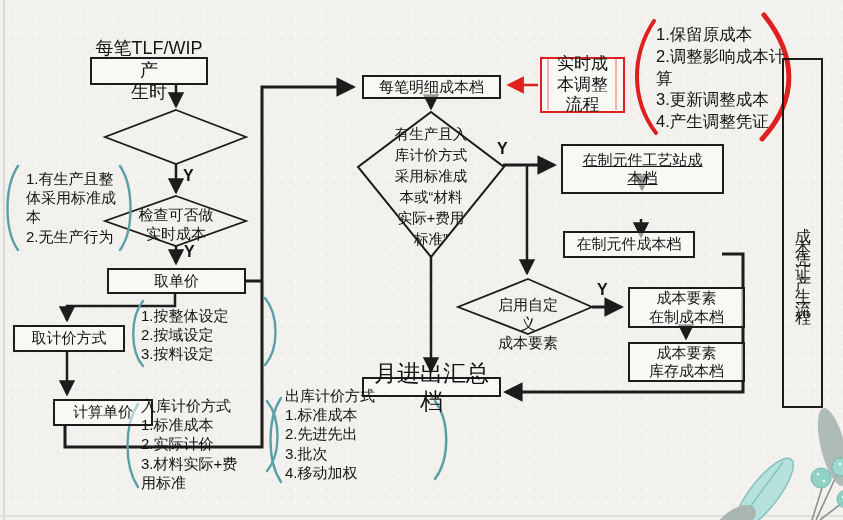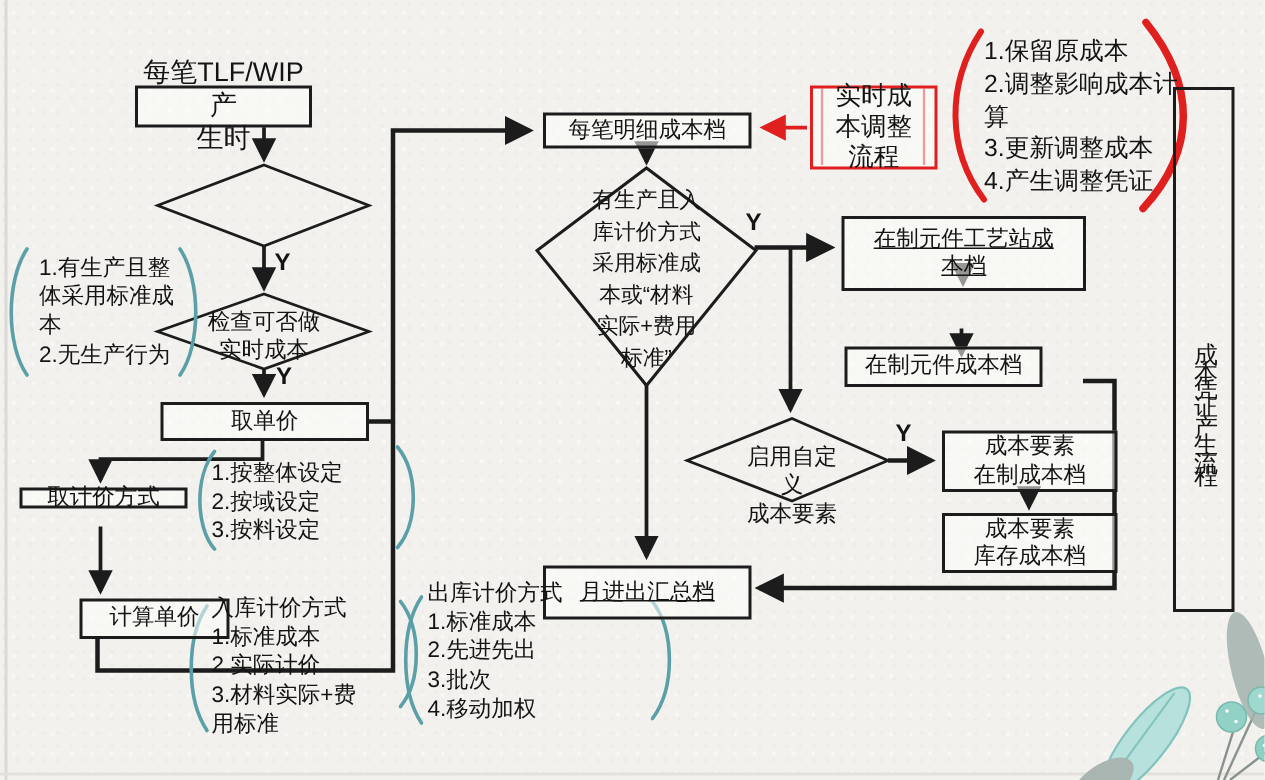--- a/index.html
+++ b/index.html
@@ -125,25 +125,25 @@
     </g>
   </svg>
 
   <div class="box" style="left:90px;top:57px;width:118px;height:28px;font-size:18px;">每笔TLF/WIP产
 生时</div>
 
   <div class="box" style="left:362px;top:75px;width:139px;height:24px;">每笔明细成本档</div>
 
   <div class="box" style="left:107px;top:268px;width:139px;height:26px;">取单价</div>
 
-  <div class="box" style="left:13px;top:325px;width:112px;height:14px;">取计价方式</div>
+  <div class="box" style="left:13px;top:325px;width:112px;height:27px;">取计价方式</div>
 
   <div class="box" style="left:13px;top:399px;width:100px;height:27px;margin-left:40px;">计算单价</div>
 
-  <div class="box" style="left:362px;top:377px;width:139px;height:36px;font-size:15px;text-decoration:underline;">月进出汇总档</div>
+  <div class="box" style="left:362px;top:377px;width:139px;height:20px;font-size:23px;">月进出汇总档</div>
 
   <div class="box" style="left:561px;top:144px;width:163px;height:50px;text-decoration:underline;">在制元件工艺站成
 本档</div>
 
   <div class="box" style="left:563px;top:192px;width:132px;height:27px;margin-top:39px;">在制元件成本档</div>
 
 
   <div class="box" style="left:628px;top:287px;width:117px;height:41px;">成本要素
 在制成本档</div>
 

